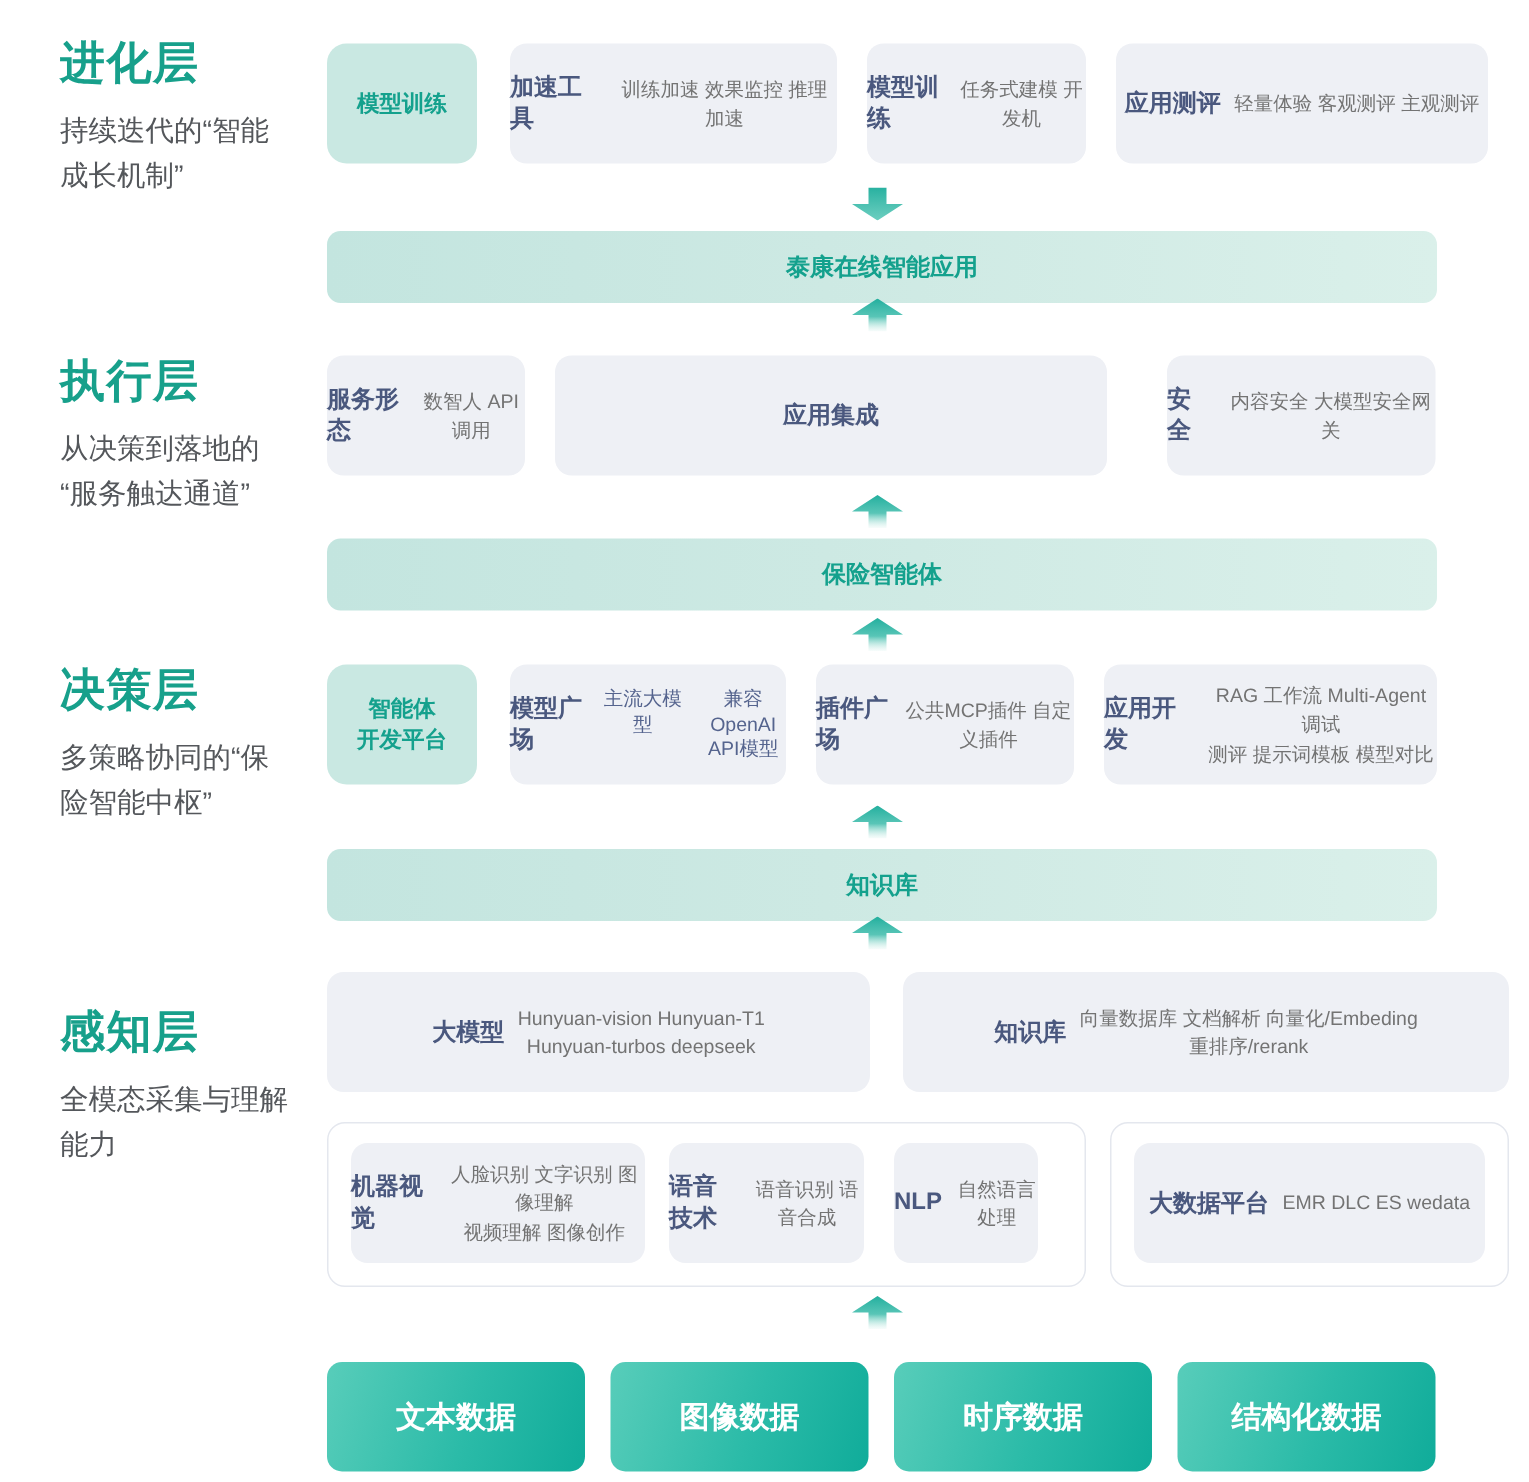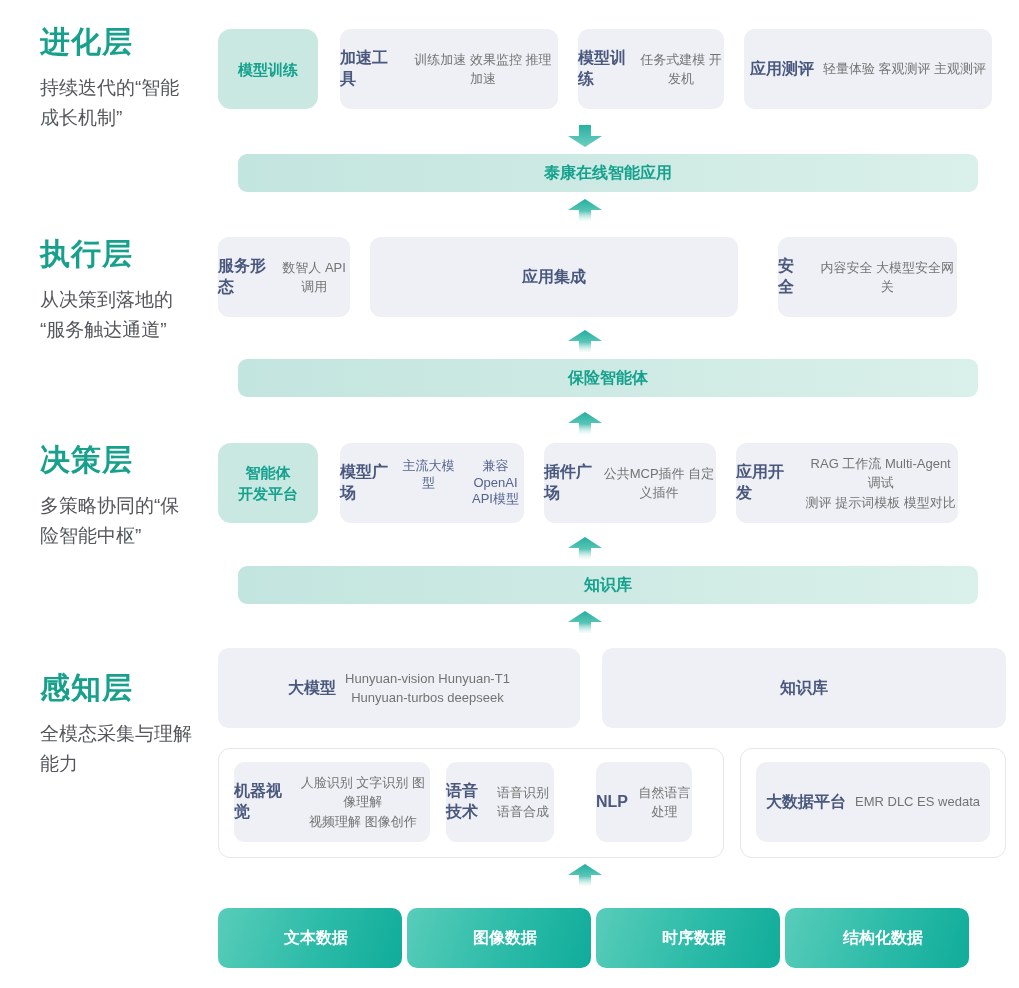--- a/index.html
+++ b/index.html
@@ -13,35 +13,35 @@
   .box { position:absolute; height:80px; background:#EEF0F5; border-radius:11px;
          display:flex; flex-direction:row; align-items:center; justify-content:center; gap:9px; }
   .box-title { font-size:16px; font-weight:700; color:#4A587E; }
   .box-items { font-size:13px; color:#737373; white-space:pre-line; text-align:center; line-height:1.5; }
   .items-row { display:flex; align-items:flex-start; justify-content:center; gap:12px; }
   .items-row .itm { font-size:13px; color:#55648E; white-space:pre-line; text-align:center; line-height:1.3; }
 
   .box.teal { background:#C9E8E2; border-radius:13px; }
   .box.teal .teal-title { font-size:15px; font-weight:700; color:#14A18D; white-space:pre-line; text-align:center; line-height:1.4; }
 
-  .banner { position:absolute; left:218px; width:740px; height:38px; border-radius:9px;
+  .banner { position:absolute; left:218px; width:740px; height:48px; border-radius:9px;
             background:linear-gradient(90deg,#C3E5DF 0%,#CDE9E3 45%,#DAF0EA 100%);
             color:#14A18D; font-weight:700; font-size:16px;
-            display:flex; align-items:center; justify-content:center;margin-left:20px; }
+            display:flex; align-items:center; justify-content:center; }
 
   .group { position:absolute; top:748px; height:110px; background:#ffffff;
            border:1px solid #E4E7EE; border-radius:12px; box-sizing:border-box; }
   .inner { top:762px; }
 
   .arrow { position:absolute; left:568px; width:34px; height:22px; }
 
-  .data-btn { position:absolute; top:908px; width:172px; height:60px; border-radius:10px;
+  .data-btn { position:absolute; top:908px; width:172px; height:73px; border-radius:10px;
               background:linear-gradient(108deg,#58CDBA 0%,#2BBBA8 55%,#10AC9A 100%);
-              color:#ffffff; font-weight:700; font-size:16px;
-              display:flex; align-items:center; justify-content:center;padding-left:12px; }
+              color:#ffffff; font-weight:700; font-size:20px;
+              display:flex; align-items:center; justify-content:center; }
 </style>
 </head>
 <body>
 
 <svg width="0" height="0" style="position:absolute">
   <defs>
     <linearGradient id="gradUp" x1="0" y1="0" x2="0" y2="1">
       <stop offset="0" stop-color="#23AF9E" stop-opacity="1"></stop>
       <stop offset="0.55" stop-color="#3BBBAA" stop-opacity="0.85"></stop>
       <stop offset="1" stop-color="#BCE8E0" stop-opacity="0.12"></stop>
@@ -156,31 +156,33 @@
     <path d="M17 0 L34 11 L23 11 L23 22 L11 22 L11 11 L0 11 Z" fill="url(#gradUp)"></path>
   </svg>
 
   <div class="box" style="top:648px;left:218px;width:362px">
     <div class="box-title">大模型</div>
     <div class="box-items">Hunyuan-vision Hunyuan-T1
 Hunyuan-turbos deepseek</div>
   </div>
   <div class="box" style="top:648px;left:602px;width:404px">
     <div class="box-title">知识库</div>
+    <div class="box-items">向量数据库  文档解析 向量化/Embeding
+重排序/rerank</div>
   </div>
 
   <div class="group" style="left:218px;width:506px"></div>
   <div class="group" style="left:740px;width:266px"></div>
 
   <div class="box inner" style="left:234px;width:196px">
     <div class="box-title">机器视觉</div>
     <div class="box-items">人脸识别 文字识别 图像理解
 视频理解 图像创作</div>
   </div>
-  <div class="box inner" style="left:446px;width:108px">
+  <div class="box inner" style="left:446px;width:130px">
     <div class="box-title">语音技术</div>
     <div class="box-items">语音识别 语音合成</div>
   </div>
   <div class="box inner" style="left:596px;width:96px">
     <div class="box-title">NLP</div>
     <div class="box-items">自然语言处理</div>
   </div>
   <div class="box inner" style="left:756px;width:234px">
     <div class="box-title">大数据平台</div>
     <div class="box-items">EMR DLC ES wedata</div>

